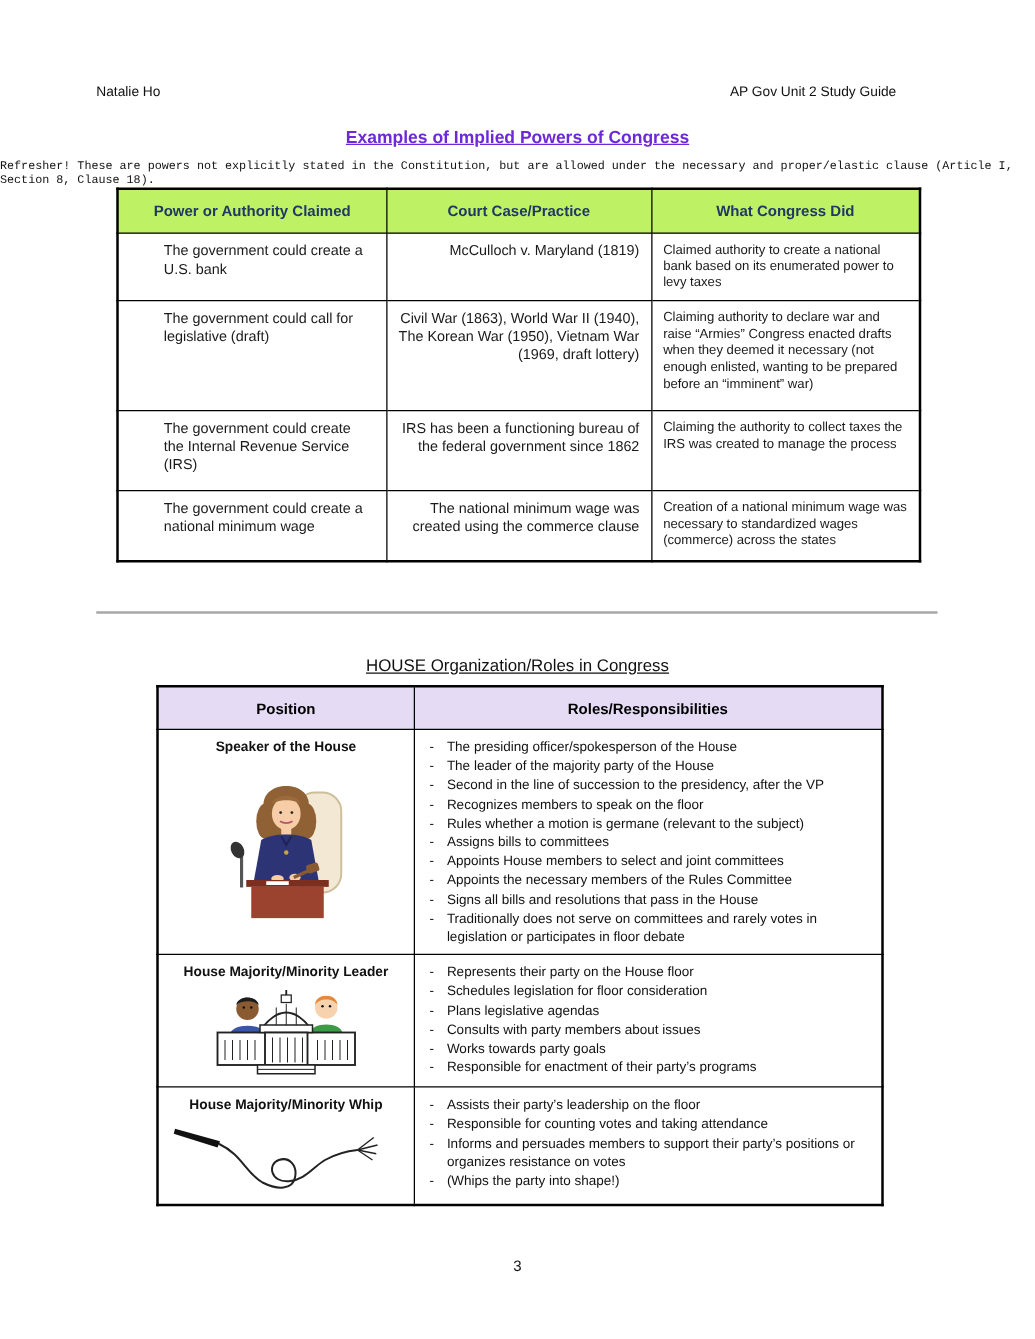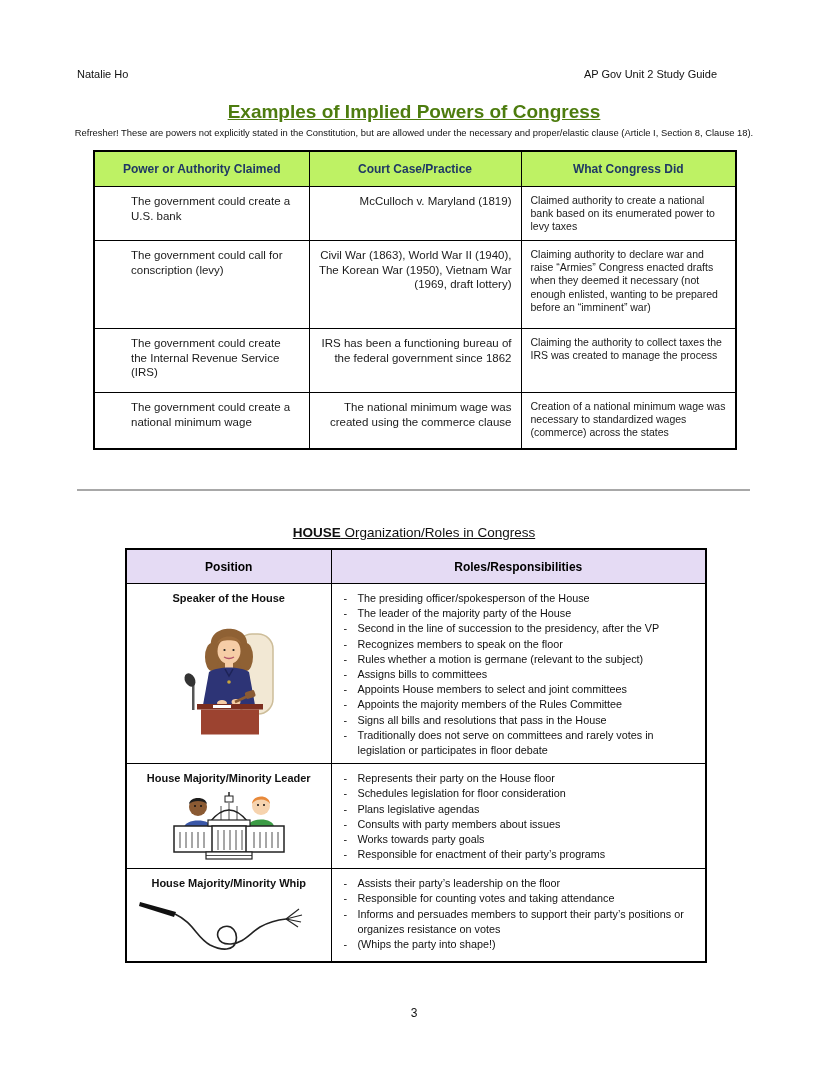--- a/index.html
+++ b/index.html
@@ -7,26 +7,26 @@
     position:relative; width:828px; height:1071px; background:#ffffff;
     font-family:"Liberation Sans", sans-serif; color:#1a1a1a; overflow:hidden;border-radius:28px;
   }
   .doc-header {
     position:absolute; top:68px; left:77px; width:640px;
     display:flex; justify-content:space-between;
     font-size:11px; color:#111;
   }
   .title1 {
     position:absolute; top:101px; left:0; width:828px; margin:0;
-    text-align:center; font-size:19px; font-weight:bold;
-    text-decoration:underline; color:#4d7c0f;
+    text-align:center; font-size:14px; font-weight:bold;
+    text-decoration:underline; color:#6d28d9;
   }
   .refresher {
     position:absolute; top:127px; left:0; width:828px; margin:0;
-    text-align:center; font-size:9.4px; color:#111;
+    font-size:9.4px; color:#111;font-family:Liberation Mono, monospace;
   }
   table { border-collapse:collapse; table-layout:fixed; }
   .t1 { position:absolute; top:150px; left:93px; width:642px; border:2px solid #000; }
   .t1 th, .t1 td { border:1.5px solid #000; vertical-align:top; }
   .t1 th {
     background:#bef264; color:#1f3864; font-size:12px; font-weight:bold;
     height:30px; text-align:center; vertical-align:middle; padding:2px 4px;
   }
   .t1 td { padding:7px 9px 6px 9px; }
   .t1 .c1 { font-size:11.5px; text-align:left; line-height:14.5px;padding-left:36px; }
@@ -34,21 +34,21 @@
   .t1 .c3 { font-size:10.5px; text-align:left; line-height:13.2px; }
   .divider {
     position:absolute; top:489px; left:77px; width:673px; height:2px;
     background:#a8a8a8; border:none; margin:0;
   }
   .title2 {
     position:absolute; top:525px; left:0; width:828px; margin:0;
     text-align:center; font-size:13.5px; font-weight:normal; color:#111;
   }
   .title2 .u { text-decoration:underline; }
-  .title2 b { font-weight:bold; }
+  .title2 b { font-weight:normal; }
   .t2 { position:absolute; top:548px; left:125px; width:580px; border:2px solid #000; }
   .t2 th, .t2 td { border:1.5px solid #000; vertical-align:top;margin-left:16px; }
   .t2 th {
     background:#e5dbf4; color:#000; font-size:12px; font-weight:bold;
     height:29px; text-align:center; vertical-align:middle; padding:2px 4px;
   }
   .pos-cell { text-align:center; padding:8px 4px 4px 4px; }
   .pos-label { font-size:11px; font-weight:bold; color:#111; }
   .roles-cell { padding:7px 8px 5px 10px; }
   .bullet {
@@ -87,21 +87,21 @@
         <th>What Congress Did</th>
       </tr>
     </thead>
     <tbody>
       <tr style="height:54px">
         <td class="c1">The government could create a U.S. bank</td>
         <td class="c2">McCulloch v. Maryland (1819)</td>
         <td class="c3">Claimed authority to create a national bank based on its enumerated power to levy taxes</td>
       </tr>
       <tr style="height:88px">
-        <td class="c1">The government could call for conscription (levy)</td>
+        <td class="c1">The government could call for legislative (draft)</td>
         <td class="c2">Civil War (1863), World War II (1940), The Korean War (1950), Vietnam War (1969, draft lottery)</td>
         <td class="c3">Claiming authority to declare war and raise “Armies” Congress enacted drafts when they deemed it necessary (not enough enlisted, wanting to be prepared before an “imminent” war)</td>
       </tr>
       <tr style="height:64px">
         <td class="c1">The government could create the Internal Revenue Service (IRS)</td>
         <td class="c2">IRS has been a functioning bureau of the federal government since 1862</td>
         <td class="c3">Claiming the authority to collect taxes the IRS was created to manage the process</td>
       </tr>
       <tr style="height:56px">
         <td class="c1">The government could create a national minimum wage</td>
@@ -158,21 +158,21 @@
           </div>
         </td>
         <td class="roles-cell">
           <div class="bullet">The presiding officer/spokesperson of the House</div>
           <div class="bullet">The leader of the majority party of the House</div>
           <div class="bullet">Second in the line of succession to the presidency, after the VP</div>
           <div class="bullet">Recognizes members to speak on the floor</div>
           <div class="bullet">Rules whether a motion is germane (relevant to the subject)</div>
           <div class="bullet">Assigns bills to committees</div>
           <div class="bullet">Appoints House members to select and joint committees</div>
-          <div class="bullet">Appoints the majority members of the Rules Committee</div>
+          <div class="bullet">Appoints the necessary members of the Rules Committee</div>
           <div class="bullet">Signs all bills and resolutions that pass in the House</div>
           <div class="bullet">Traditionally does not serve on committees and rarely votes in legislation or participates in floor debate</div>
         </td>
       </tr>
       <tr style="height:100px">
         <td class="pos-cell">
           <div class="pos-label">House Majority/Minority Leader</div>
           <div class="figure">
             <svg width="150" height="68" viewBox="0 0 150 68">
               <circle cx="44" cy="15" r="9" fill="#8a5a33"></circle>

